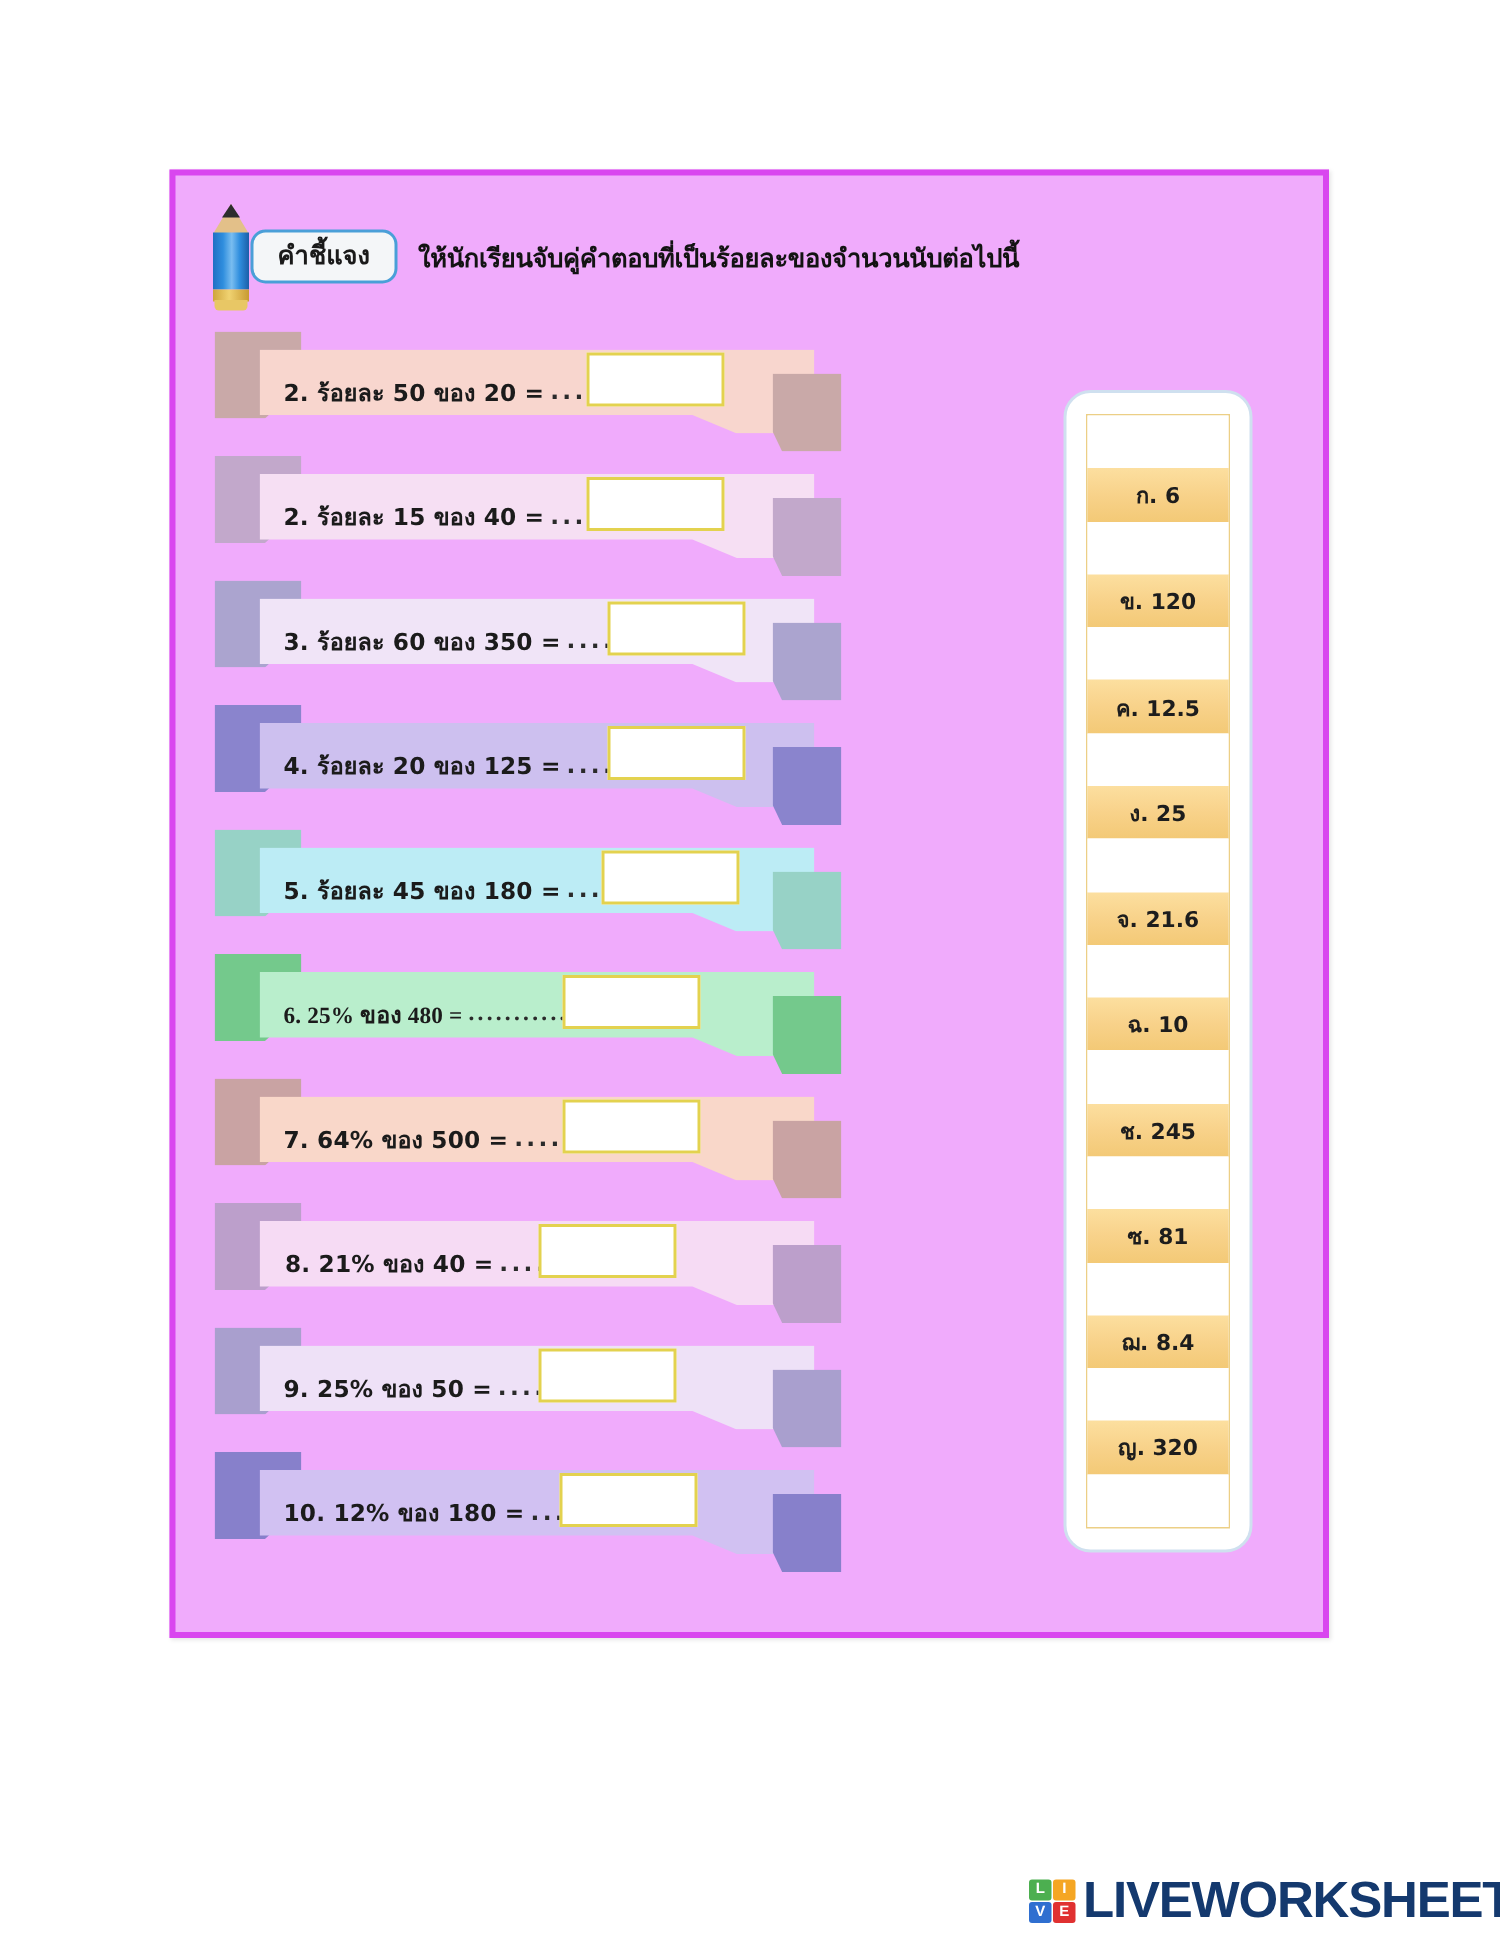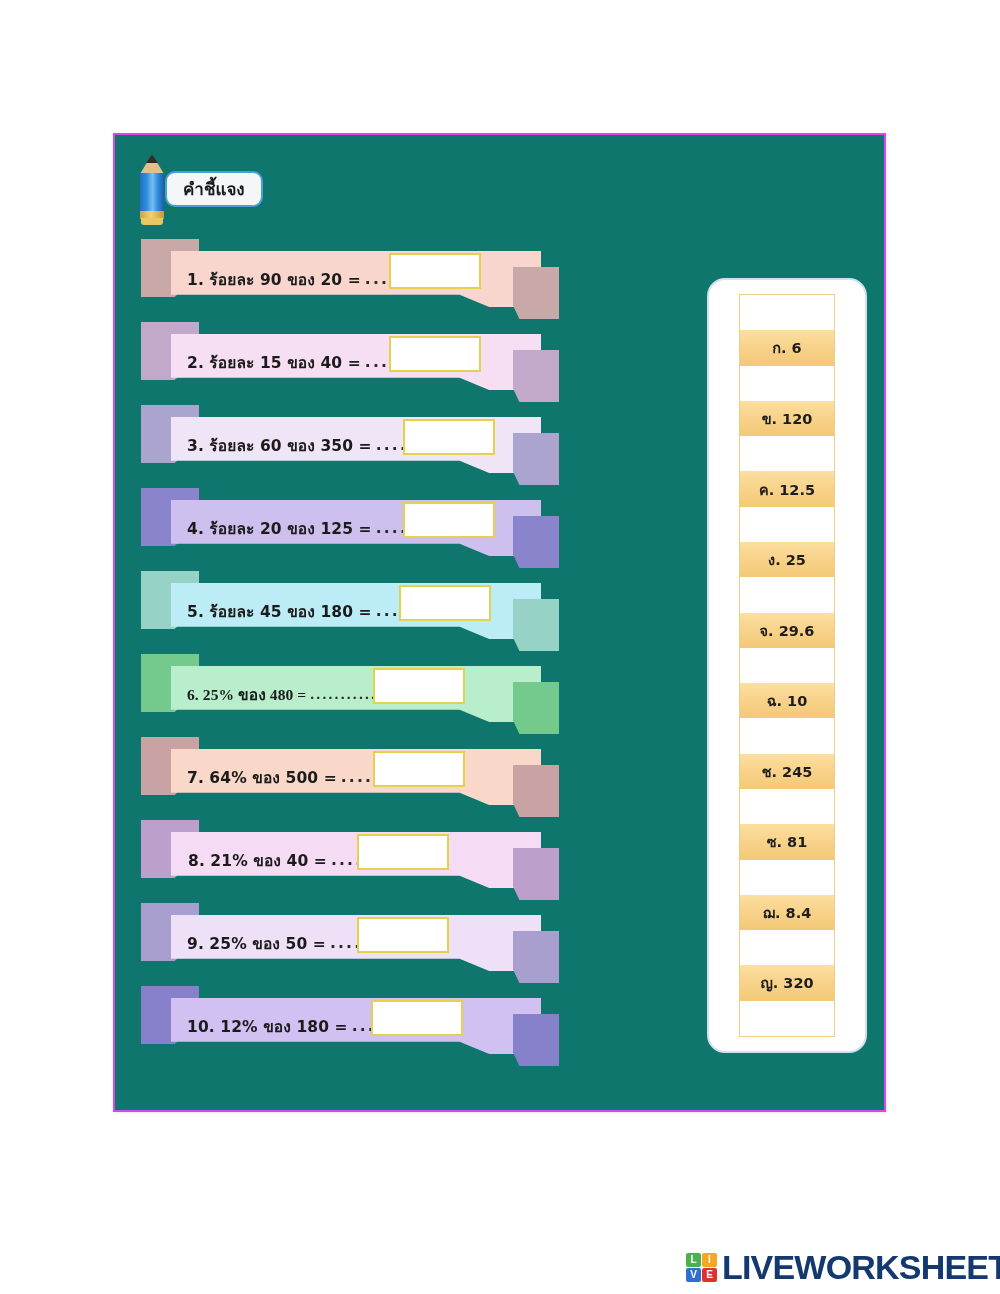--- a/index.html
+++ b/index.html
@@ -13,24 +13,23 @@
     overflow: hidden;
   }
 
   
   #worksheet-page {
     position: absolute;
     left: 113px;
     top: 113px;
     width: 773px;
     height: 979px;
-    background: #0f766e;
-    border: 2px solid #d946ef;
+    background: #f0abfc;
+    border: 4px solid #d946ef;
     box-shadow: 1px 1px 3px rgba(0,0,0,0.10);
-    margin-top: 20px;
   }
 
   
   #header {
     position: absolute;
     left: 22px;
     top: 16px;
     width: 730px;
     height: 76px;
     display: flex;
@@ -181,21 +180,21 @@
     background: #ffffff;
     border: 2px solid #e3d24f;
     top: -2px;
   }
 
   
   #answer-panel {
     position: absolute;
     left: 592px;
     top: 143px;
-    width: 160px;
+    width: 126px;
     height: 775px;
     background: #ffffff;
     border: 2px solid #cfe0ef;
     border-radius: 18px;
     padding: 14px 0;
     display: flex;
     justify-content: center;
   }
 
   #answer-table {
@@ -262,27 +261,28 @@
 
   <div id="header">
     <div class="pencil">
       <div class="tip-wood"></div>
       <div class="tip-lead"></div>
       <div class="body"></div>
       <div class="ferrule"></div>
       <div class="eraser"></div>
     </div>
     <div id="instruction-badge">คำชี้แจง</div>
+    <div id="instruction-text">ให้นักเรียนจับคู่คำตอบที่เป็นร้อยละของจำนวนนับต่อไปนี้</div>
   </div>
 
   <div id="questions">
       <div class="ribbon">
         <div class="fold-left" style="background: rgb(201, 169, 168);"></div>
         <div class="banner" style="background: rgb(248, 214, 206);">
-          <span class="q-text">1. ร้อยละ 90 ของ 20 =</span>
+          <span class="q-text">2. ร้อยละ 50 ของ 20 =</span>
           <span class="dots">...........</span>
         </div>
         <div class="fold-right" style="background: rgb(201, 169, 168);"></div>
         <input type="text" class="answer-box" value="" style="left: 248px; top: 14px;">
       </div>
       <div class="ribbon">
         <div class="fold-left" style="background: rgb(194, 168, 203);"></div>
         <div class="banner" style="background: rgb(246, 223, 243);">
           <span class="q-text">2. ร้อยละ 15 ของ 40 =</span>
           <span class="dots">...........</span>
@@ -368,21 +368,21 @@
     <div id="answer-table">
         <div class="opt-row blank"></div>
         <div class="opt-row filled">ก. 6</div>
         <div class="opt-row blank"></div>
         <div class="opt-row filled">ข. 120</div>
         <div class="opt-row blank"></div>
         <div class="opt-row filled">ค. 12.5</div>
         <div class="opt-row blank"></div>
         <div class="opt-row filled">ง. 25</div>
         <div class="opt-row blank"></div>
-        <div class="opt-row filled">จ. 29.6</div>
+        <div class="opt-row filled">จ. 21.6</div>
         <div class="opt-row blank"></div>
         <div class="opt-row filled">ฉ. 10</div>
         <div class="opt-row blank"></div>
         <div class="opt-row filled">ช. 245</div>
         <div class="opt-row blank"></div>
         <div class="opt-row filled">ซ. 81</div>
         <div class="opt-row blank"></div>
         <div class="opt-row filled">ฌ. 8.4</div>
         <div class="opt-row blank"></div>
         <div class="opt-row filled">ญ. 320</div>

